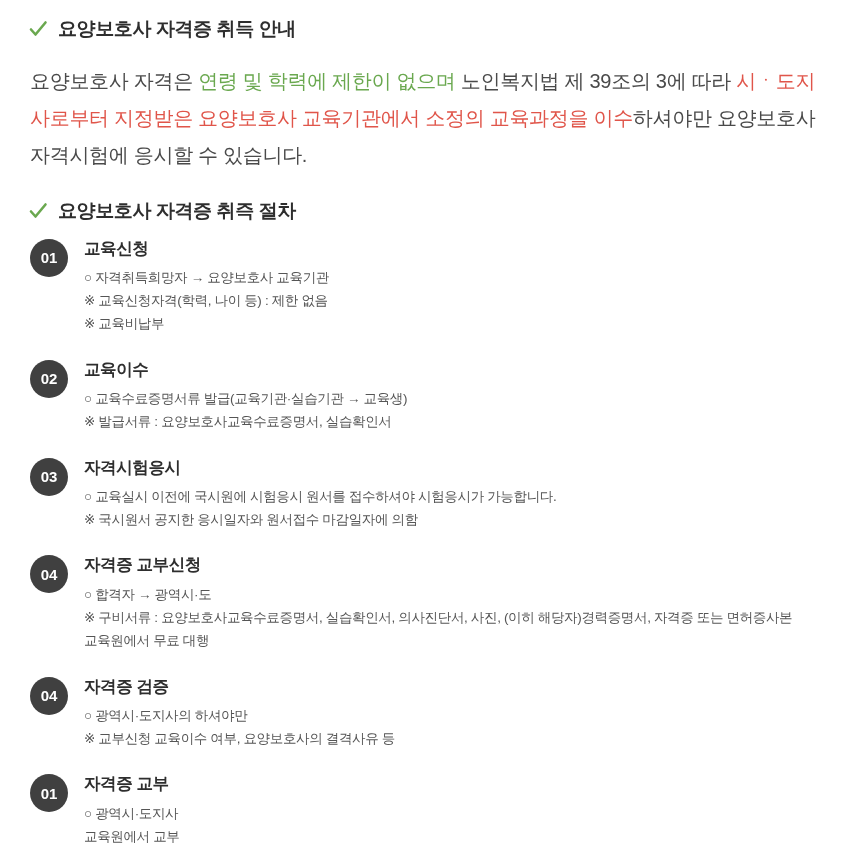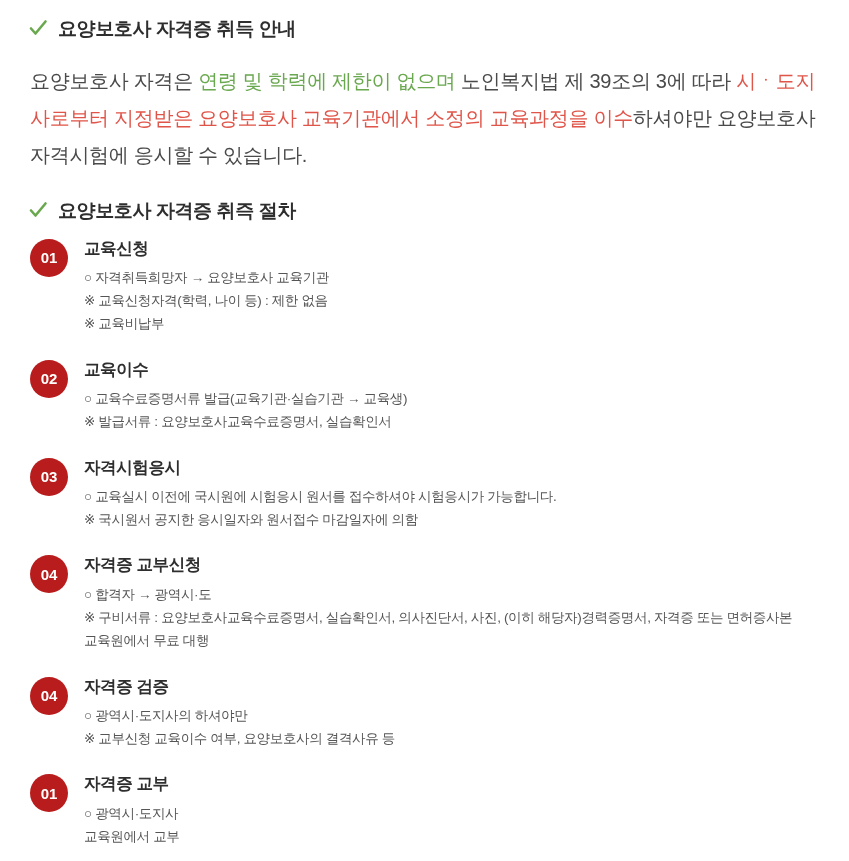--- a/index.html
+++ b/index.html
@@ -16,20 +16,21 @@
   }
   .page {
     width: 849px;
     padding: 0;
     box-sizing: border-box;
   }
 
   
   .section-head {
     display: flex;
+    align-items: center;
     gap: 10px;
     padding-left: 28px;
   }
   .check-icon {
     width: 20px;
     height: 20px;
     flex: 0 0 20px;
     position: relative;
     display: inline-block;
   }
@@ -64,21 +65,21 @@
     display: flex;
     align-items: flex-start;
     padding: 0 0 0 30px;
     margin-bottom: 22px;
   }
   .step-badge {
     flex: 0 0 38px;
     width: 38px;
     height: 38px;
     border-radius: 50%;
-    background: #b91c1c;
+    background: #404040;
     color: #ffffff;
     font-size: 15px;
     font-weight: bold;
     display: flex;
     align-items: center;
     justify-content: center;
     margin-top: 2px;
     letter-spacing: 0;
   }
   .step-body {

